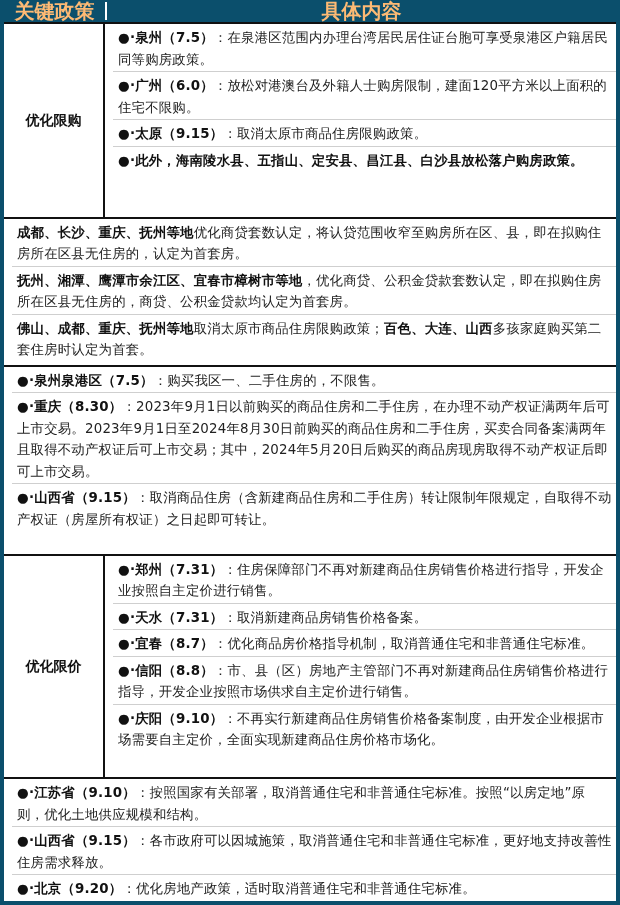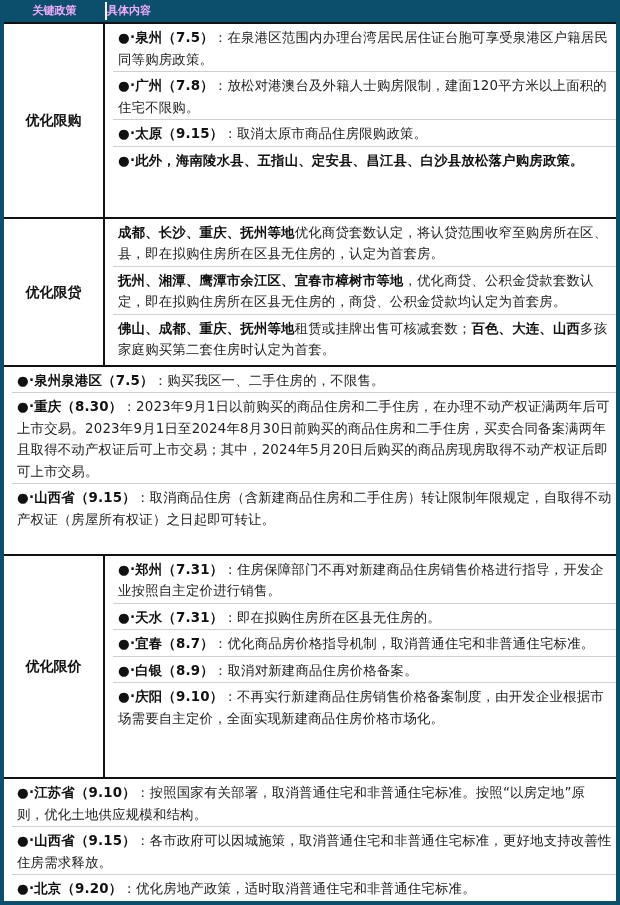--- a/index.html
+++ b/index.html
@@ -3,25 +3,25 @@
 <meta charset="utf-8">
 <style>
   html, body { margin: 0; padding: 0; background: #ffffff; }
   body { width: 620px; height: 905px; overflow: hidden; font-family: "DejaVu Sans", "Liberation Sans", sans-serif; }
   .frame {
     width: 620px; height: 905px; box-sizing: border-box;
     border-left: 4px solid #0b4f6c; border-right: 4px solid #0b4f6c; border-bottom: 4px solid #0b4f6c;
     display: flex; flex-direction: column;
   }
   .header {
-    display: flex; height: 22px; background: #0b4f6c; color: #f0abfc;
-    font-weight: bold; font-size: 11px; align-items: center; flex: 0 0 22px;
+    display: flex; height: 22px; background: #0b4f6c; color: #fdba74;
+    font-weight: bold; font-size: 20px; align-items: center; flex: 0 0 22px;
   }
   .header .c1 { width: 101px; text-align: center; border-right: 2px solid #ffffff; height: 18px; line-height: 18px; }
-  .header .c2 { flex: 1; line-height: 18px; }
+  .header .c2 { flex: 1; text-align: center; line-height: 18px; }
   .section { display: flex; border-top: 2px solid #111111; }
   .section:first-of-type { border-top: 2px solid #111111; }
   .label {
     width: 101px; flex: 0 0 101px; display: flex; align-items: center; justify-content: center;
     text-align: center; font-weight: bold; font-size: 14px; color: #111111;
     border-right: 2px solid #111111; line-height: 20px; padding: 0 16px; box-sizing: border-box;
   }
   .items { flex: 1; display: flex; flex-direction: column; }
   .item {
     font-size: 13.4px; line-height: 21.5px; color: #222222; padding: 3px 4px 1px 5px;
@@ -37,50 +37,49 @@
 <div class="frame">
   <div class="header">
     <div class="c1">关键政策</div>
     <div class="c2">具体内容</div>
   </div>
 
   <div class="section" style="height:196px">
     <div class="label">优化限购</div>
     <div class="items">
       <div class="item"><span class="bullet">●·</span><b>泉州（7.5）</b><span>：在泉港区范围内办理台湾居民居住证台胞可享受泉港区户籍居民同等购房政策。</span></div>
-      <div class="item"><span class="bullet">●·</span><b>广州（7.8）</b><span>：放松对港澳台及外籍人士购房限制，建面120平方米以上面积的住宅不限购。</span></div>
+      <div class="item"><span class="bullet">●·</span><b>广州（6.0）</b><span>：放松对港澳台及外籍人士购房限制，建面120平方米以上面积的住宅不限购。</span></div>
       <div class="item"><span class="bullet">●·</span><b>太原（9.15）</b><span>：取消太原市商品住房限购政策。</span></div>
       <div class="item"><span class="bullet">●·</span><b>此外，海南陵水县、五指山、定安县、昌江县、白沙县放松落户购房政策。</b><span></span></div>
     </div>
   </div>
 
   <div class="section" style="height:149px">
-    <div class="label">优化限贷</div>
     <div class="items">
       <div class="item"><b>成都、长沙、重庆、抚州等地</b><span>优化商贷套数认定，将认贷范围收窄至购房所在区、县，即在拟购住房所在区县无住房的，认定为首套房。</span></div>
       <div class="item"><b>抚州、湘潭、鹰潭市余江区、宜春市樟树市等地</b><span>，优化商贷、公积金贷款套数认定，即在拟购住房所在区县无住房的，商贷、公积金贷款均认定为首套房。</span></div>
-      <div class="item"><b>佛山、成都、重庆、抚州等地</b><span>租赁或挂牌出售可核减套数；</span><b>百色、大连、山西</b><span>多孩家庭购买第二套住房时认定为首套。</span></div>
+      <div class="item"><b>佛山、成都、重庆、抚州等地</b><span>取消太原市商品住房限购政策；</span><b>百色、大连、山西</b><span>多孩家庭购买第二套住房时认定为首套。</span></div>
     </div>
   </div>
 
   <div class="section" style="height:190px">
     <div class="items">
       <div class="item"><span class="bullet">●·</span><b>泉州泉港区（7.5）</b><span>：购买我区一、二手住房的，不限售。</span></div>
       <div class="item"><span class="bullet">●·</span><b>重庆（8.30）</b><span>：2023年9月1日以前购买的商品住房和二手住房，在办理不动产权证满两年后可上市交易。2023年9月1日至2024年8月30日前购买的商品住房和二手住房，买卖合同备案满两年且取得不动产权证后可上市交易；其中，2024年5月20日后购买的商品房现房取得不动产权证后即可上市交易。</span></div>
       <div class="item"><span class="bullet">●·</span><b>山西省（9.15）</b><span>：取消商品住房（含新建商品住房和二手住房）转让限制年限规定，自取得不动产权证（房屋所有权证）之日起即可转让。</span></div>
     </div>
   </div>
 
   <div class="section" style="height:226px">
     <div class="label">优化限价</div>
     <div class="items">
       <div class="item"><span class="bullet">●·</span><b>郑州（7.31）</b><span>：住房保障部门不再对新建商品住房销售价格进行指导，开发企业按照自主定价进行销售。</span></div>
-      <div class="item"><span class="bullet">●·</span><b>天水（7.31）</b><span>：即在拟购住房所在区县无住房的。</span></div>
+      <div class="item"><span class="bullet">●·</span><b>天水（7.31）</b><span>：取消新建商品房销售价格备案。</span></div>
       <div class="item"><span class="bullet">●·</span><b>宜春（8.7）</b><span>：优化商品房价格指导机制，取消普通住宅和非普通住宅标准。</span></div>
-      <div class="item"><span class="bullet">●·</span><b>白银（8.9）</b><span>：取消对新建商品住房价格备案。</span></div>
+      <div class="item"><span class="bullet">●·</span><b>信阳（8.8）</b><span>：市、县（区）房地产主管部门不再对新建商品住房销售价格进行指导，开发企业按照市场供求自主定价进行销售。</span></div>
       <div class="item"><span class="bullet">●·</span><b>庆阳（9.10）</b><span>：不再实行新建商品住房销售价格备案制度，由开发企业根据市场需要自主定价，全面实现新建商品住房价格市场化。</span></div>
     </div>
   </div>
 
   <div class="section" style="flex:1">
     <div class="items">
       <div class="item"><span class="bullet">●·</span><b>江苏省（9.10）</b><span>：按照国家有关部署，取消普通住宅和非普通住宅标准。按照“以房定地”原则，优化土地供应规模和结构。</span></div>
       <div class="item"><span class="bullet">●·</span><b>山西省（9.15）</b><span>：各市政府可以因城施策，取消普通住宅和非普通住宅标准，更好地支持改善性住房需求释放。</span></div>
       <div class="item"><span class="bullet">●·</span><b>北京（9.20）</b><span>：优化房地产政策，适时取消普通住宅和非普通住宅标准。</span></div>
     </div>

